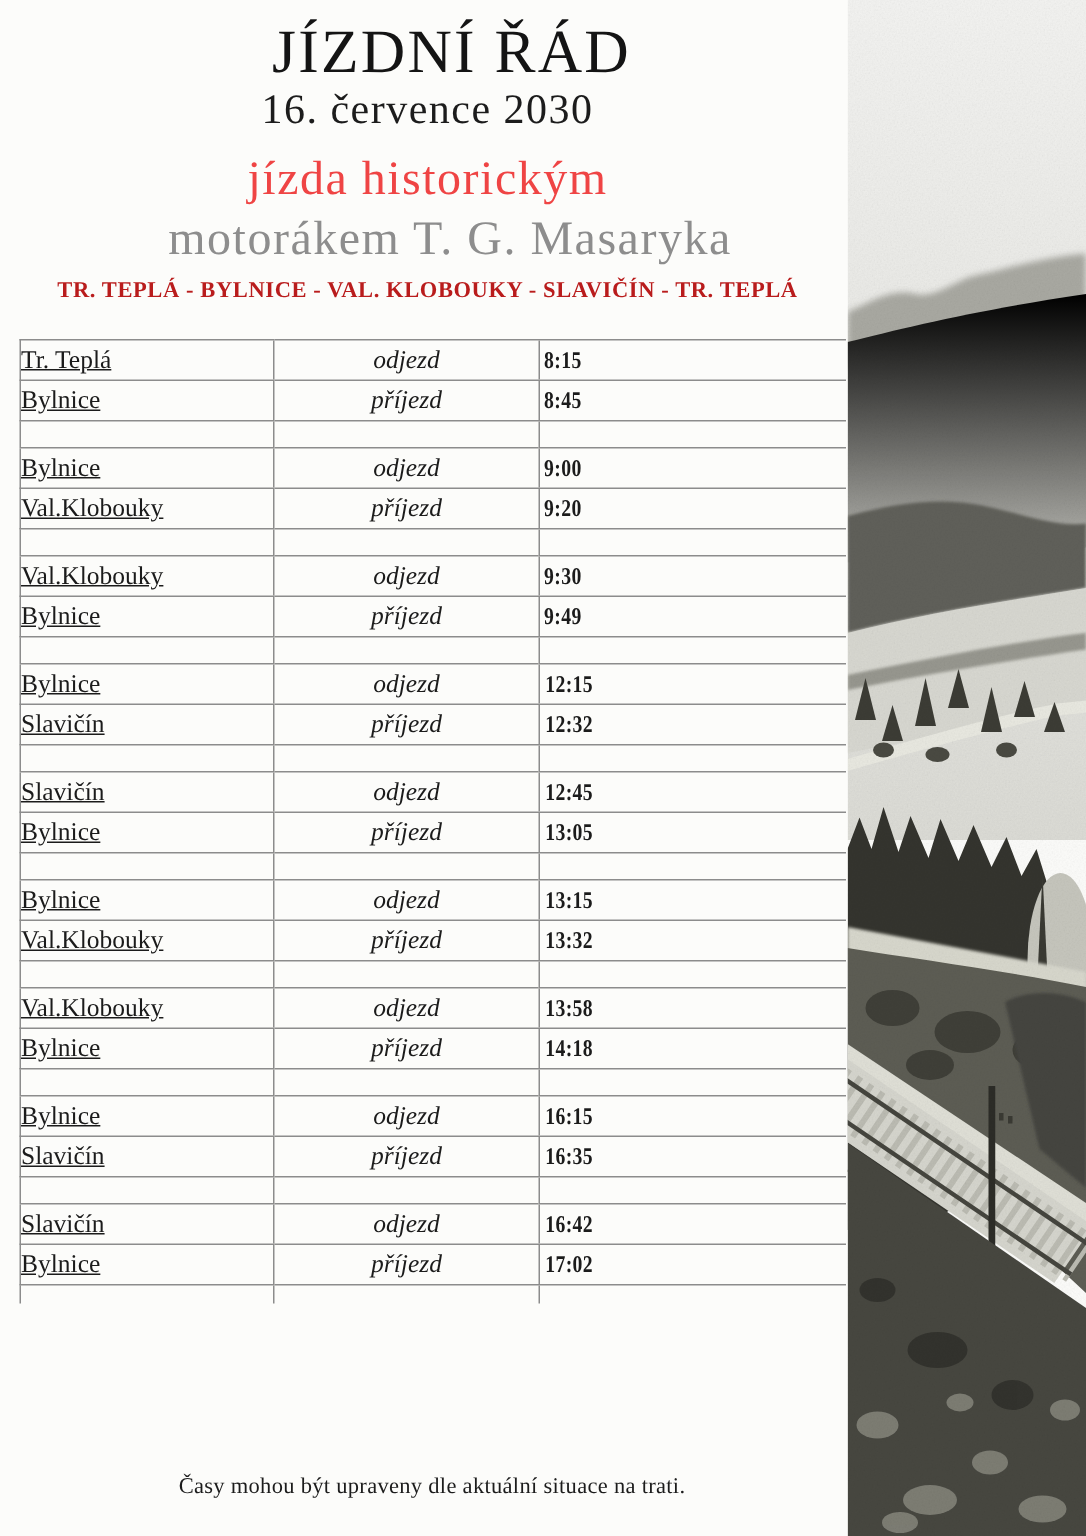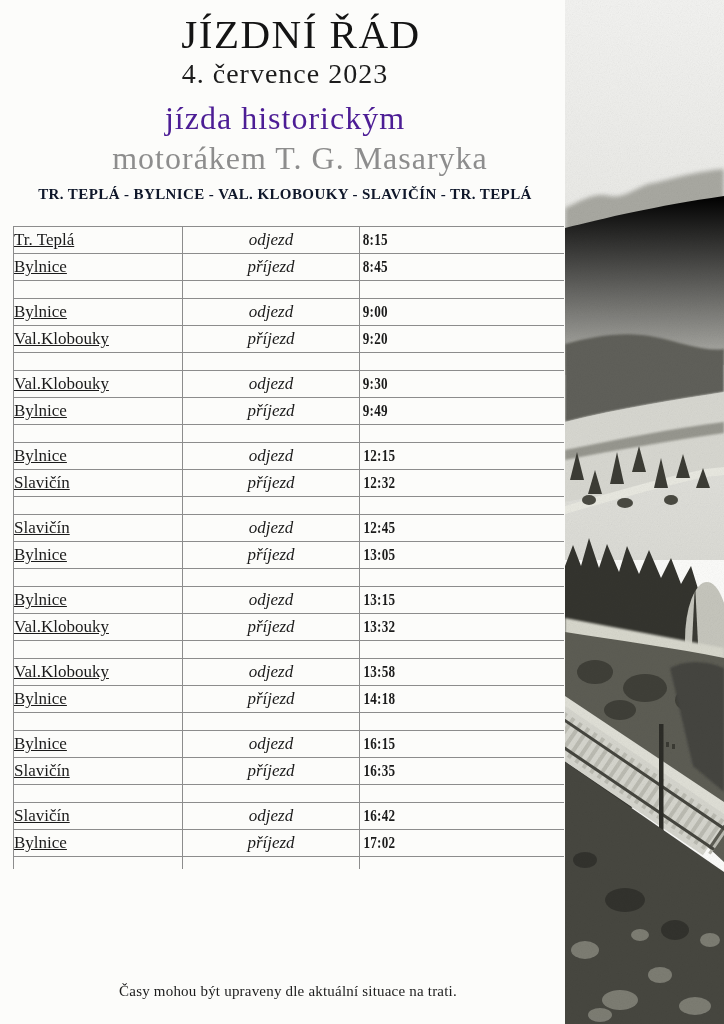--- a/index.html
+++ b/index.html
@@ -11,23 +11,23 @@
     overflow: hidden;
     font-family: "Liberation Serif", serif;
     color: #1b1b1b;
   }
   .center-line {
     position: absolute; left: 0; width: 570px;
     text-align: center; white-space: nowrap;
   }
   .title     { top: 10px;  font-size: 41px; letter-spacing: 1.5px; color: #141414; font-weight: 500; margin-left: 16px; }
   .date-line { top: 58px;  font-size: 28px; letter-spacing: 1px; color: #1c1c1c; }
-  .sub1      { top: 100px; font-size: 32px; letter-spacing: 1px; color: #4c1d95; }
+  .sub1      { top: 100px; font-size: 32px; letter-spacing: 1px; color: #ef4444; }
   .sub2      { top: 140px; font-size: 32px; letter-spacing: 1px; color: #8d8d8d; padding-left: 30px; }
-  .route     { top: 186px; font-size: 15px; font-weight: 700; letter-spacing: 0.4px; color: #0f172a; }
+  .route     { top: 186px; font-size: 15px; font-weight: 700; letter-spacing: 0.4px; color: #b91c1c; }
   .footer-note { top: 983px; left: 0; width: 576px; font-size: 15px; letter-spacing: 0.2px; color: #1c1c1c; }
 
   table.timetable {
     position: absolute; left: 13px; top: 226px;
     width: 550px;
     border-collapse: collapse;
     table-layout: fixed;
   }
   table.timetable td {
     border-left: 1px solid #8c8c8c;
@@ -56,21 +56,21 @@
     width: 159px; height: 1024px;
     overflow: hidden;
   }
 </style>
 </head>
 <body>
 
 <div class="page">
 
   <div class="center-line title">JÍZDNÍ ŘÁD</div>
-  <div class="center-line date-line">4. července 2023</div>
+  <div class="center-line date-line">16. července 2030</div>
   <div class="center-line sub1">jízda historickým</div>
   <div class="center-line sub2">motorákem T. G. Masaryka</div>
   <div class="center-line route">TR. TEPLÁ - BYLNICE - VAL. KLOBOUKY - SLAVIČÍN - TR. TEPLÁ</div>
 
   <table class="timetable">
     <colgroup>
       <col style="width:169px">
       <col style="width:177px">
       <col style="width:204px">
     </colgroup>

